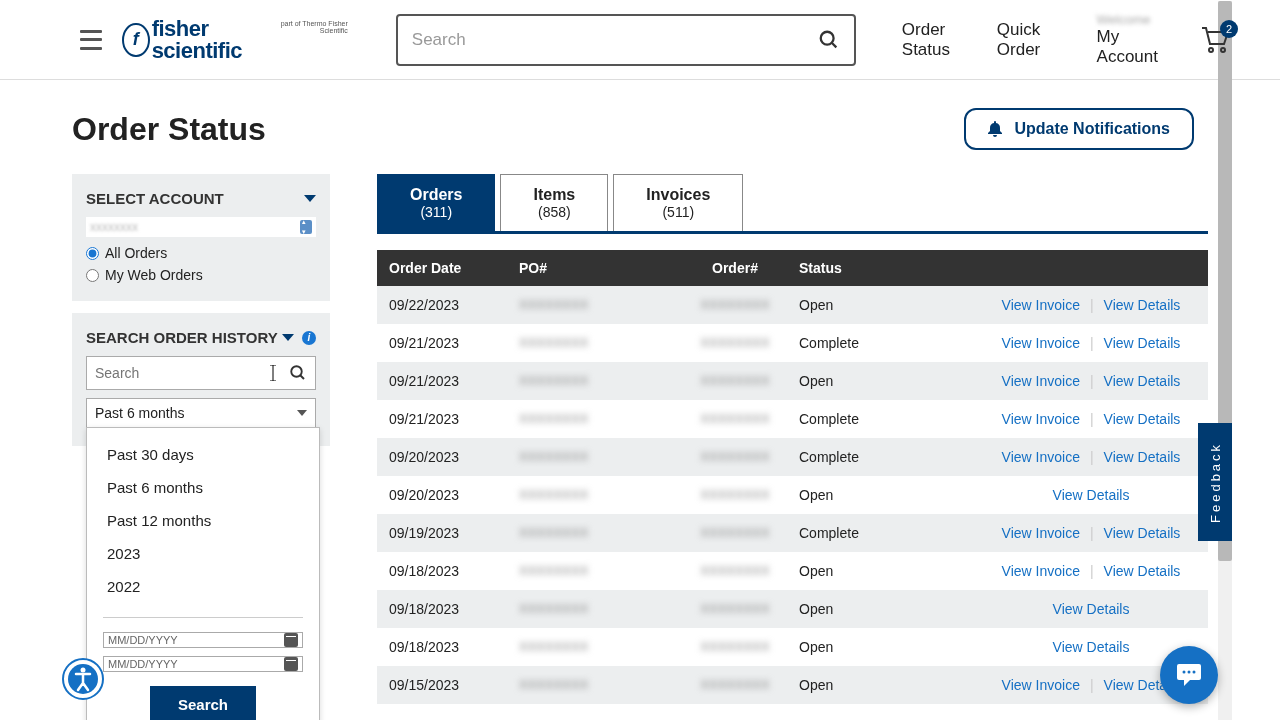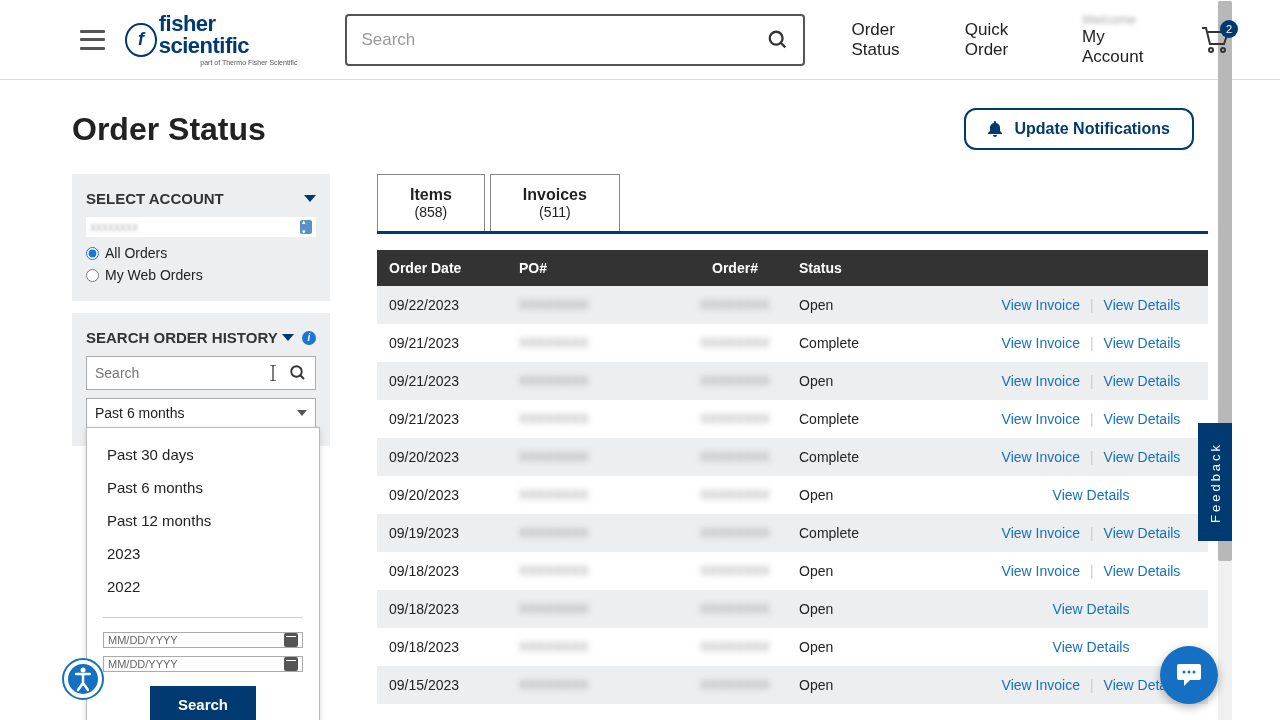--- a/index.html
+++ b/index.html
@@ -4,21 +4,21 @@
   <style>
     * { margin: 0; padding: 0; box-sizing: border-box; font-family: Arial, Helvetica, sans-serif; }
     body { background: #fff; color: #222; font-size: 14px; overflow: hidden; width: 1280px; height: 720px; position: relative; }
     
     
     .header { height: 80px; border-bottom: 1px solid #ddd; display: flex; align-items: center; padding: 0 50px 0 80px; gap: 20px; }
     .hamburger { width: 28px; height: 20px; display: flex; flex-direction: column; justify-content: space-between; cursor: pointer; }
     .hamburger span { height: 3px; background: #555; border-radius: 1px; }
     .logo { display: flex; align-items: center; gap: 2px; }
     .logo-circle { width: 34px; height: 34px; border: 2.5px solid #003a70; border-radius: 50%; display: flex; align-items: center; justify-content: center; font-weight: bold; color: #003a70; font-size: 18px; font-style: italic; }
-    .logo-text { display: flex; flex-direction: column; line-height: 1; }
+    .logo-text { display: flex; line-height: 1; }
     .logo-text-main { font-size: 22px; font-weight: 600; color: #003a70; letter-spacing: -0.5px; }
     .logo-text-sub { font-size: 7px; color: #555; text-align: right; margin-top: 2px; }
     .search-box { flex: 0 0 460px; height: 52px; border: 2px solid #555; border-radius: 4px; display: flex; align-items: center; padding: 0 14px; margin-left: 28px; }
     .search-box input { flex: 1; border: none; outline: none; font-size: 17px; }
     .search-box input::placeholder { color: #999; }
     .mag-icon { width: 22px; height: 22px; }
     .nav-links { display: flex; gap: 30px; margin-left: 26px; align-items: center; }
     .nav-link { font-size: 17px; color: #222; cursor: pointer; }
     .account-block { margin-left: 8px; }
     .account-label { color: #aaa; font-size: 13px; filter: blur(2px); }
@@ -215,20 +215,24 @@
             </div>
         </div>
         <button class="search-btn">Search</button>
       </div>
     </div>
   </div>
 
   <div class="content">
     <div class="tabs-row">
       <div class="tabs">
+        <div class="tab active">
+          <div class="tab-label">Orders</div>
+          <div classatum="tab-count">(311)</div>
+        </div>
         <div class="tab">
           <div class="tab-label">Items</div>
           <div class="tab-count">(858)</div>
         </div>
         <div class="tab">
           <div class="tab-label">Invoices</div>
           <div class="tab-count">(511)</div>
         </div>
       </div>
     </div>

